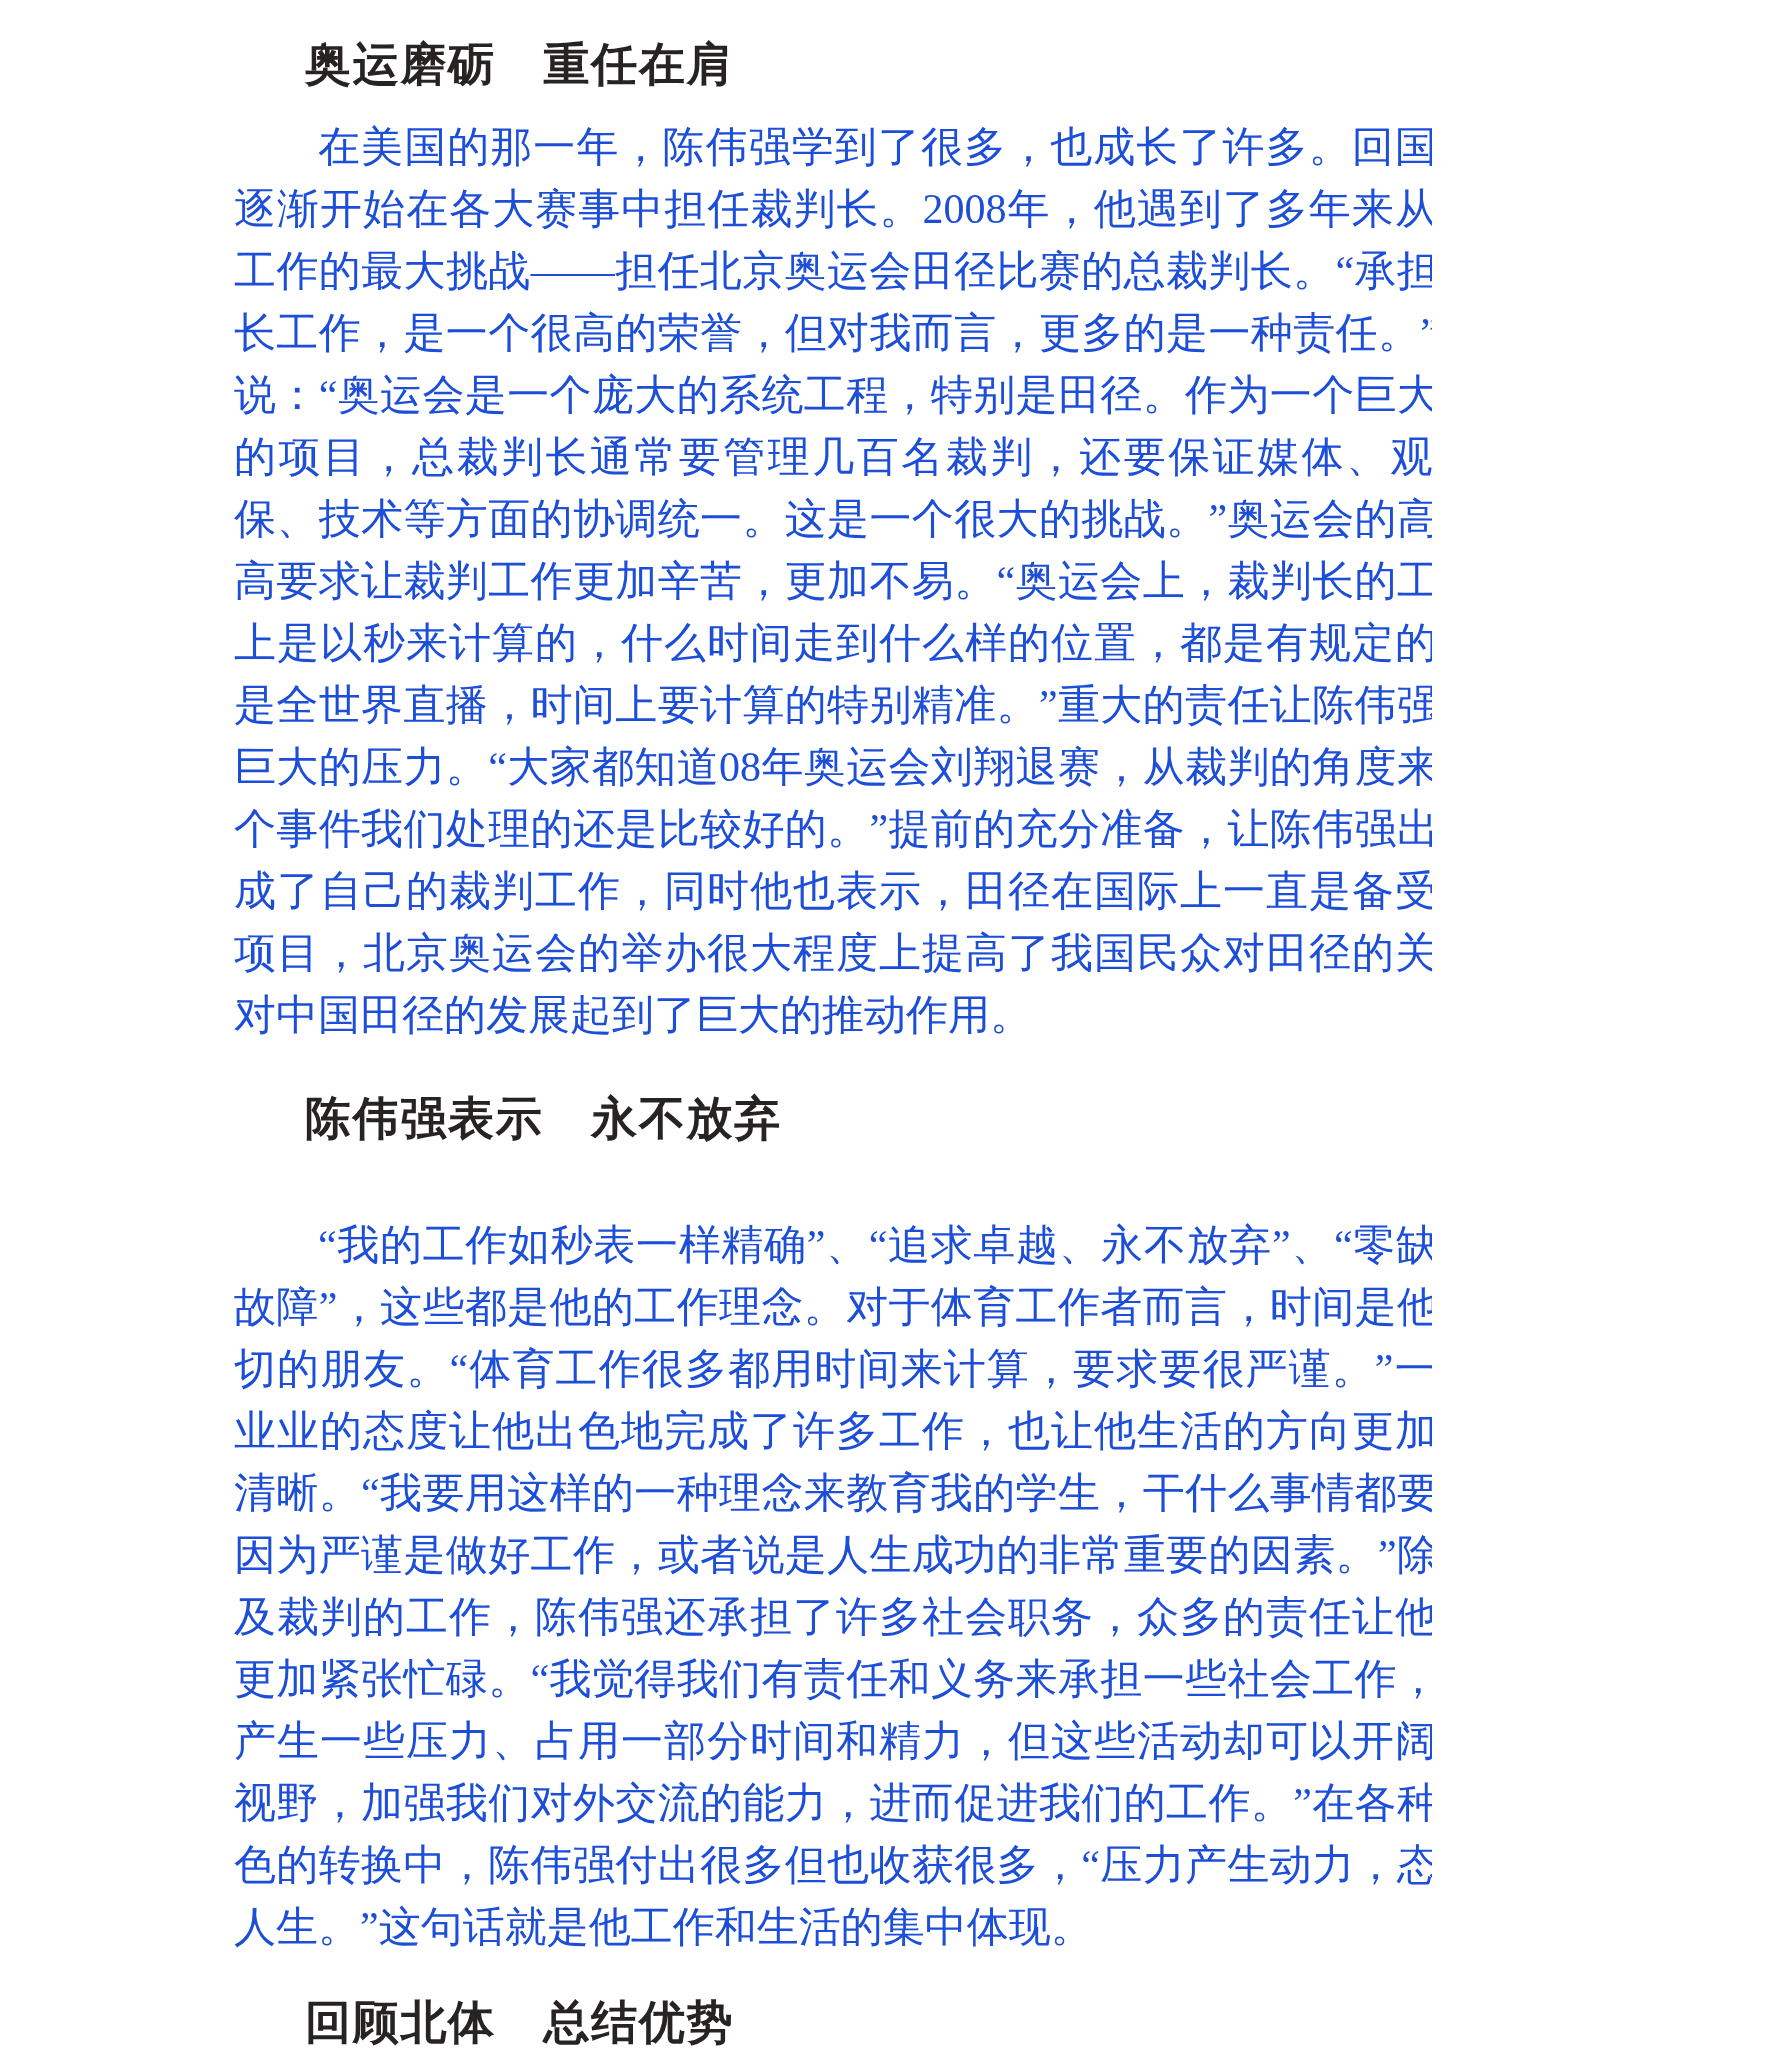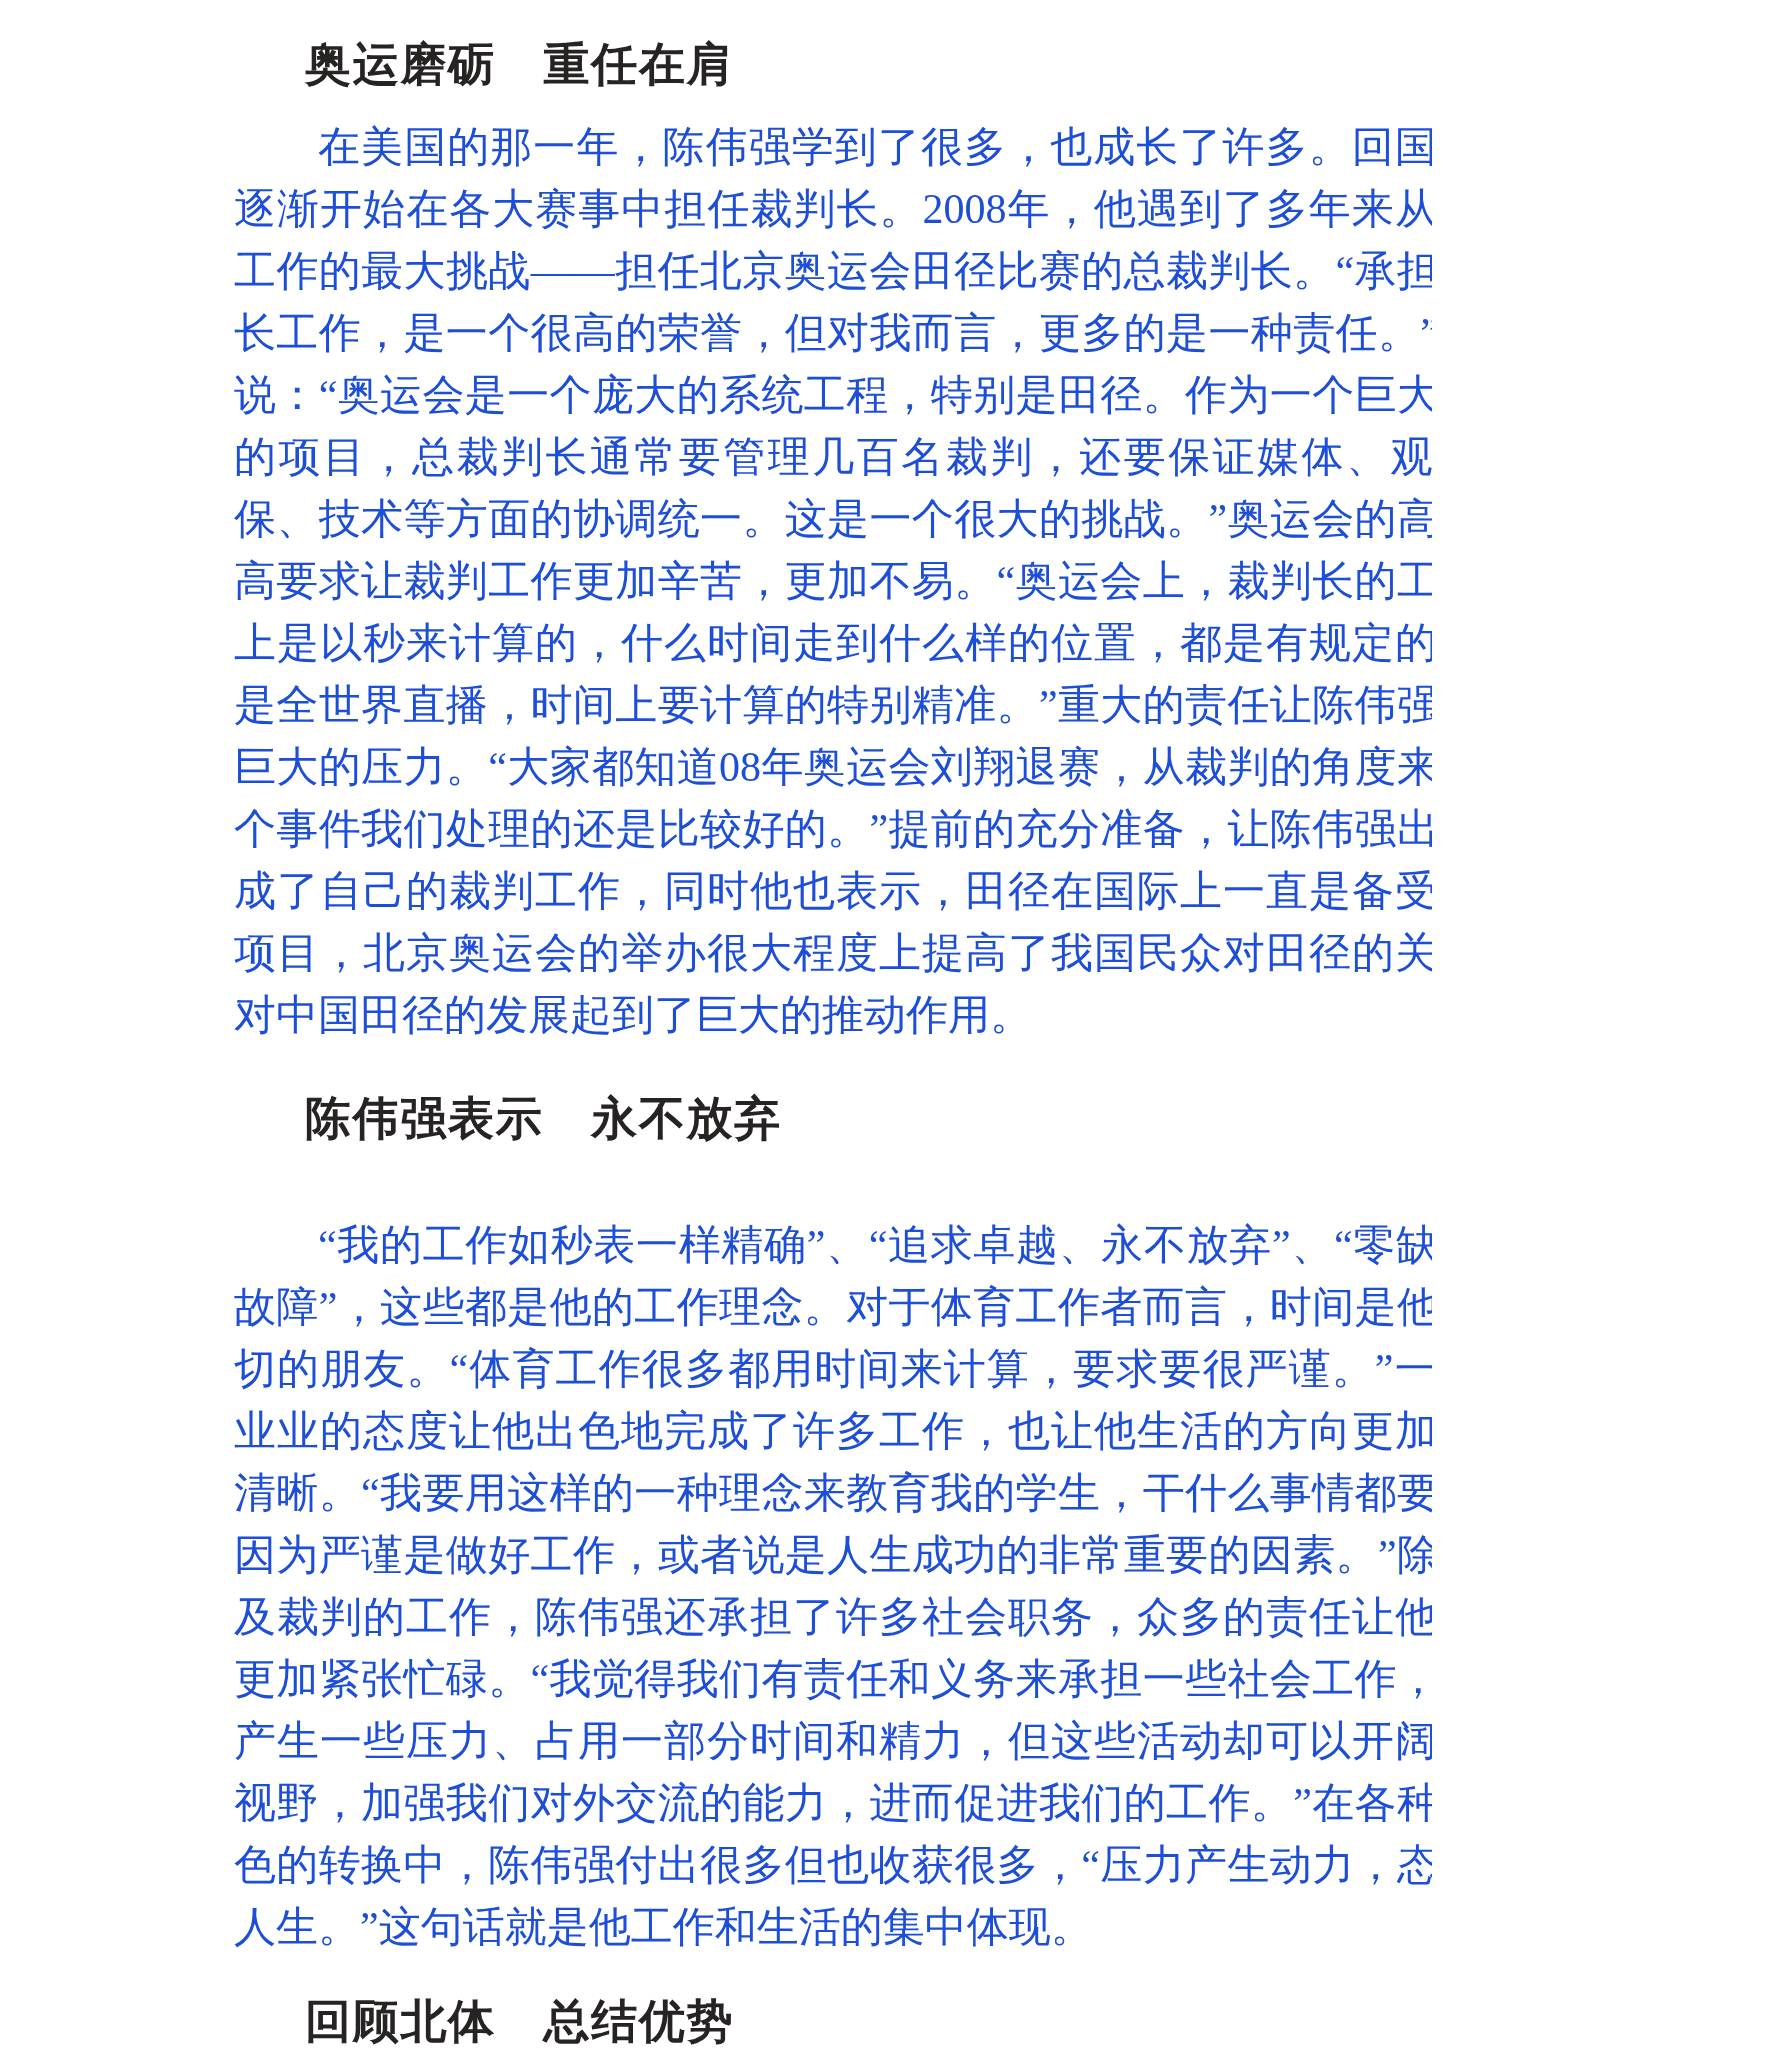--- a/index.html
+++ b/index.html
@@ -48,21 +48,20 @@
   .section-olympic .heading {
     margin-bottom: 27.5px;
   }
   .section-excellence .heading {
     margin-top: 48px;
     margin-bottom: 72px;
   }
   .section-bsu .heading {
     margin-top: 40px;
     margin-bottom: 46px;
-    font-family: Liberation Serif, serif;
   }
 </style>
 </head>
 <body>
 
 <div class="page">
   <div class="content">
 
     <section class="section-olympic">
       <h2 class="heading">奥运磨砺　重任在肩</h2>

